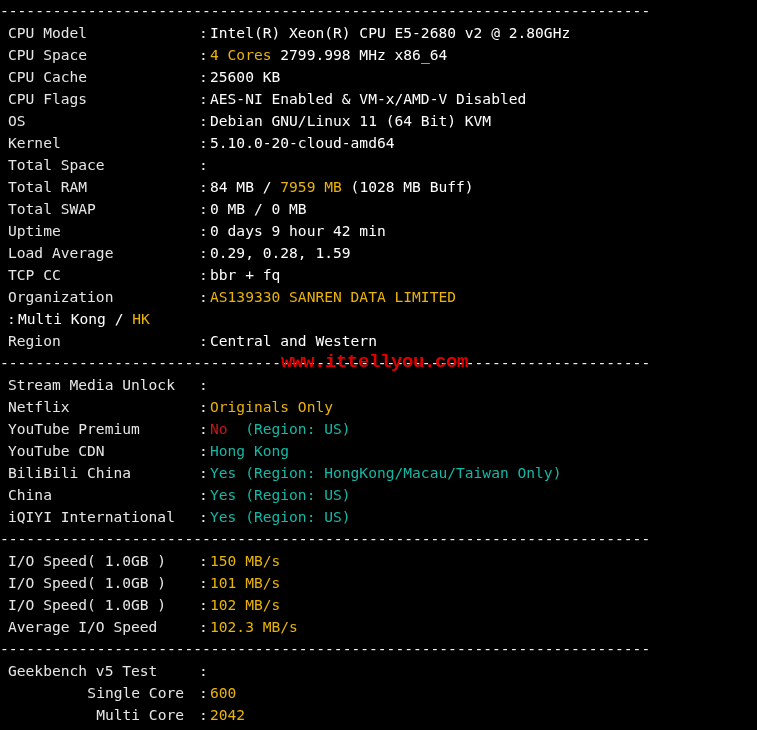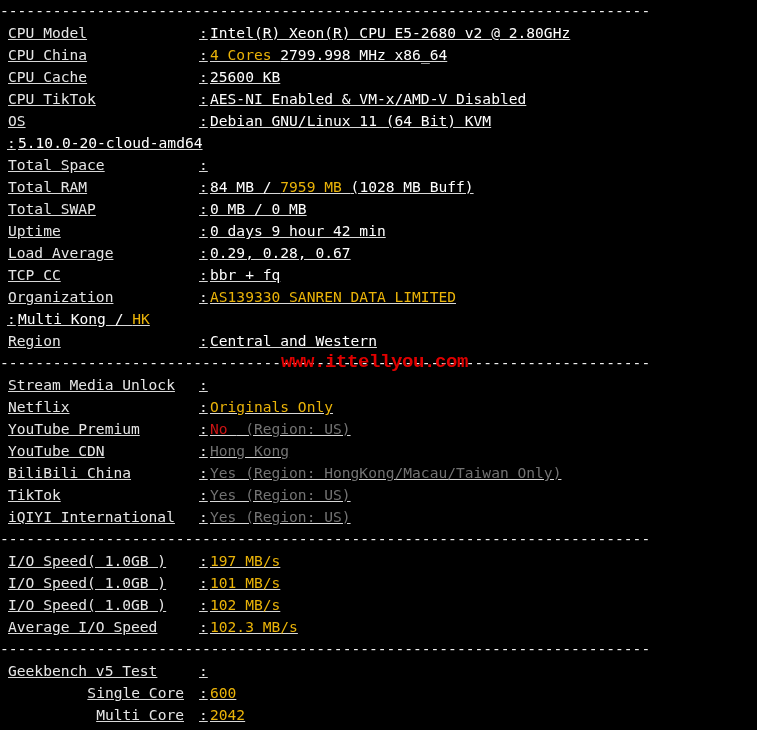--- a/index.html
+++ b/index.html
@@ -25,21 +25,20 @@
     line-height: 22px;
     color: #d8d8d8;
     padding: 0;
     box-sizing: border-box;
   }
   .row {
     height: 22px;
     display: flex;
     align-items: center;
     white-space: pre;
-    text-decoration: underline;
   }
   .lbl {
     display: inline-block;
     width: 192px;
     padding-left: 8px;
     box-sizing: border-box;
     color: #e6e6e6;
     white-space: pre;
     flex: 0 0 192px;
   }
@@ -55,21 +54,21 @@
     color: #e6e6e6;
     text-align: left;
     padding-left: 7px;
     box-sizing: border-box;
   }
   .val {
     white-space: pre;
   }
   .cy  { color: #ffffff; }
   .ye  { color: #eab308; }
-  .gr  { color: #737373; }
+  .gr  { color: #14b8a6; }
   .rd  { color: #cc1414; }
 
   .sep {
     height: 22px;
     display: block;
     position: relative;
     overflow: hidden;
   }
   .sep .dashes {
     display: block;
@@ -99,56 +98,56 @@
 <div class="term">
 
   <div class="watermark">www.ittellyou.com</div>
 
   <div class="sep">
     <span class="dashes">--------------------------------------------------------------------------</span>
   </div>
 
   <div id="system-info-block">
       <div class="row"><span class="lbl">CPU Model</span><span class="colon">:</span><span class="val"><span class="cy">Intel(R) Xeon(R) CPU E5-2680 v2 @ 2.80GHz</span></span></div>
-      <div class="row"><span class="lbl">CPU China</span><span class="colon">:</span><span class="val"><span class="ye">4 Cores </span><span class="cy">2799.998 MHz x86_64</span></span></div>
+      <div class="row"><span class="lbl">CPU Space</span><span class="colon">:</span><span class="val"><span class="ye">4 Cores </span><span class="cy">2799.998 MHz x86_64</span></span></div>
       <div class="row"><span class="lbl">CPU Cache</span><span class="colon">:</span><span class="val"><span class="cy">25600 KB</span></span></div>
-      <div class="row"><span class="lbl">CPU TikTok</span><span class="colon">:</span><span class="val"><span class="cy">AES-NI Enabled &amp; VM-x/AMD-V Disabled</span></span></div>
+      <div class="row"><span class="lbl">CPU Flags</span><span class="colon">:</span><span class="val"><span class="cy">AES-NI Enabled &amp; VM-x/AMD-V Disabled</span></span></div>
       <div class="row"><span class="lbl">OS</span><span class="colon">:</span><span class="val"><span class="cy">Debian GNU/Linux 11 (64 Bit) KVM</span></span></div>
-      <div class="row"><span class="colon">:</span><span class="val"><span class="cy">5.10.0-20-cloud-amd64</span></span></div>
+      <div class="row"><span class="lbl">Kernel</span><span class="colon">:</span><span class="val"><span class="cy">5.10.0-20-cloud-amd64</span></span></div>
       <div class="row"><span class="lbl">Total Space</span><span class="colon">:</span></div>
       <div class="row"><span class="lbl">Total RAM</span><span class="colon">:</span><span class="val"><span class="cy">84 MB / </span><span class="ye">7959 MB </span><span class="cy">(1028 MB Buff)</span></span></div>
       <div class="row"><span class="lbl">Total SWAP</span><span class="colon">:</span><span class="val"><span class="cy">0 MB / 0 MB</span></span></div>
       <div class="row"><span class="lbl">Uptime</span><span class="colon">:</span><span class="val"><span class="cy">0 days 9 hour 42 min</span></span></div>
-      <div class="row"><span class="lbl">Load Average</span><span class="colon">:</span><span class="val"><span class="cy">0.29, 0.28, 0.67</span></span></div>
+      <div class="row"><span class="lbl">Load Average</span><span class="colon">:</span><span class="val"><span class="cy">0.29, 0.28, 1.59</span></span></div>
       <div class="row"><span class="lbl">TCP CC</span><span class="colon">:</span><span class="val"><span class="cy">bbr + fq</span></span></div>
       <div class="row"><span class="lbl">Organization</span><span class="colon">:</span><span class="val"><span class="ye">AS139330 SANREN DATA LIMITED</span></span></div>
       <div class="row"><span class="colon">:</span><span class="val"><span class="cy">Multi Kong / </span><span class="ye">HK</span></span></div>
       <div class="row"><span class="lbl">Region</span><span class="colon">:</span><span class="val"><span class="cy">Central and Western</span></span></div>
     </div>
 
   <div class="sep">
     <span class="dashes">--------------------------------------------------------------------------</span>
   </div>
 
   <div id="stream-block">
       <div class="row"><span class="lbl">Stream Media Unlock</span><span class="colon">:</span><span class="val"></span></div>
       <div class="row"><span class="lbl">Netflix</span><span class="colon">:</span><span class="val"><span class="ye">Originals Only</span></span></div>
       <div class="row"><span class="lbl">YouTube Premium</span><span class="colon">:</span><span class="val"><span class="rd">No </span><span class="gr"> (Region: US)</span></span></div>
       <div class="row"><span class="lbl">YouTube CDN</span><span class="colon">:</span><span class="val"><span class="gr">Hong Kong</span></span></div>
       <div class="row"><span class="lbl">BiliBili China</span><span class="colon">:</span><span class="val"><span class="gr">Yes (Region: HongKong/Macau/Taiwan Only)</span></span></div>
-      <div class="row"><span class="lbl">TikTok</span><span class="colon">:</span><span class="val"><span class="gr">Yes (Region: US)</span></span></div>
+      <div class="row"><span class="lbl">China</span><span class="colon">:</span><span class="val"><span class="gr">Yes (Region: US)</span></span></div>
       <div class="row"><span class="lbl">iQIYI International</span><span class="colon">:</span><span class="val"><span class="gr">Yes (Region: US)</span></span></div>
     </div>
 
   <div class="sep">
     <span class="dashes">--------------------------------------------------------------------------</span>
   </div>
 
   <div id="io-block">
-      <div class="row"><span class="lbl">I/O Speed( 1.0GB )</span><span class="colon">:</span><span class="val"><span class="ye">197 MB/s</span></span></div>
+      <div class="row"><span class="lbl">I/O Speed( 1.0GB )</span><span class="colon">:</span><span class="val"><span class="ye">150 MB/s</span></span></div>
       <div class="row"><span class="lbl">I/O Speed( 1.0GB )</span><span class="colon">:</span><span class="val"><span class="ye">101 MB/s</span></span></div>
       <div class="row"><span class="lbl">I/O Speed( 1.0GB )</span><span class="colon">:</span><span class="val"><span class="ye">102 MB/s</span></span></div>
       <div class="row"><span class="lbl">Average I/O Speed</span><span class="colon">:</span><span class="val"><span class="ye">102.3 MB/s</span></span></div>
     </div>
 
   <div class="sep">
     <span class="dashes">--------------------------------------------------------------------------</span>
   </div>
 
   <div id="geekbench-block">

